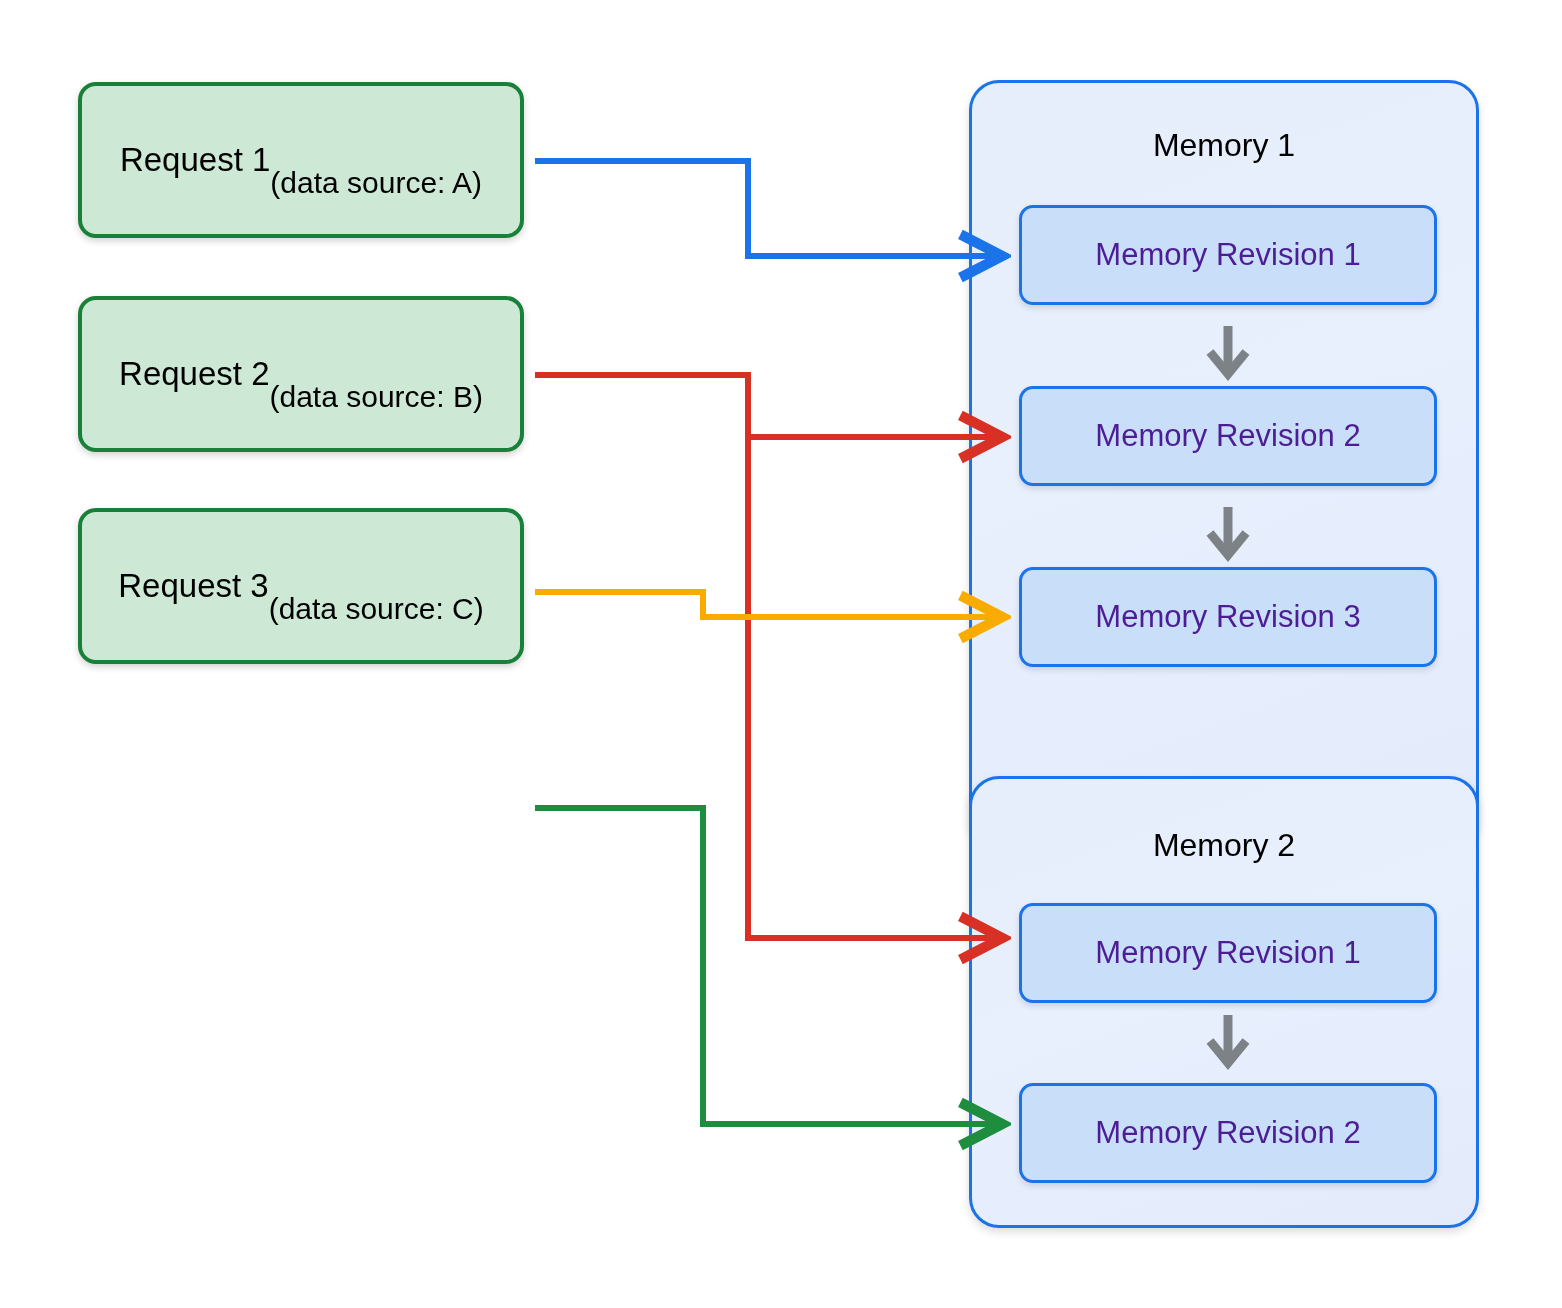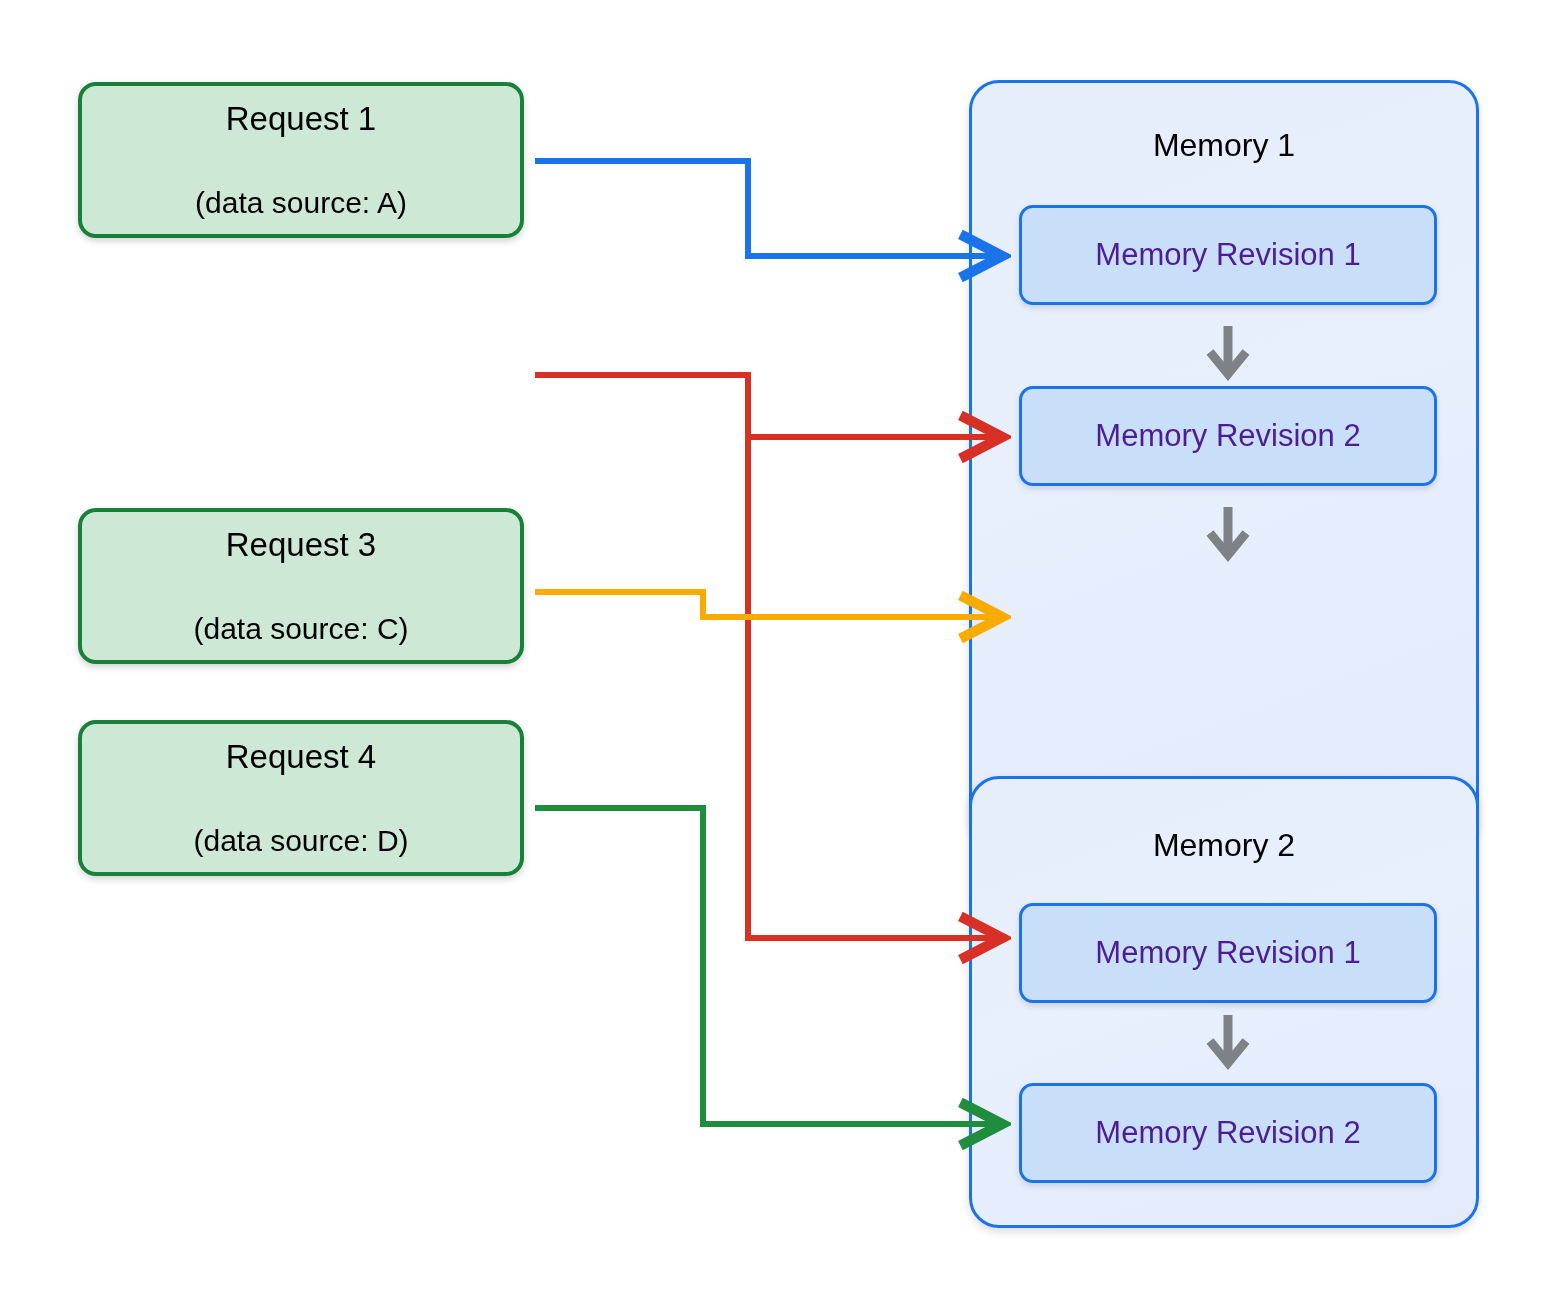--- a/index.html
+++ b/index.html
@@ -7,21 +7,21 @@
   #stage{position:relative;width:1562px;height:1308px;overflow:hidden;background:#ffffff;}
 
   
   .req{
     position:absolute;
     width:446px;height:156px;
     background:#cde9d5;
     border:4px solid #188038;
     border-radius:18px;
     box-sizing:border-box;
-    display:flex;flex-direction:column;
+    display:flex;flex-direction:row;
     align-items:center;justify-content:center;
     box-shadow:0 3px 7px rgba(0,0,0,.18);
   }
   .req .ln1{font-size:33px;color:#000;line-height:1.18;}
   .req .ln2{font-size:30px;color:#000;line-height:1.18;margin-top:46px;}
 
   
   .memory{
     position:absolute;
     box-sizing:border-box;
@@ -52,35 +52,36 @@
 </head>
 <body>
 
 <div id="stage">
 
   <div class="req" style="left:78px;top:82px;">
     <div class="ln1">Request 1</div>
     <div class="ln2">(data source: A)</div>
   </div>
 
+  <div class="req" style="left:78px;top:296px;">
+    <div class="ln1">Request 2</div>
+    <div class="ln2">(data source: B)</div>
+  </div>
 
   <div class="req" style="left:78px;top:508px;">
     <div class="ln1">Request 3</div>
     <div class="ln2">(data source: C)</div>
   </div>
 
-  <div class="req" style="left:78px;top:720px;">
-    <div class="ln1">Request 4</div>
-    <div class="ln2">(data source: D)</div>
-  </div>
 
   <div class="memory" style="left:969px;top:80px;width:510px;height:768px;">
     <div class="mtitle" style="top:44px;">Memory 1</div>
     <div class="rev" style="left:47px;top:122px;width:418px;height:100px;">Memory Revision 1</div>
     <div class="rev" style="left:47px;top:303px;width:418px;height:100px;">Memory Revision 2</div>
+    <div class="rev" style="left:47px;top:484px;width:418px;height:100px;">Memory Revision 3</div>
   </div>
 
   <div class="memory" style="left:969px;top:776px;width:510px;height:452px;">
     <div class="mtitle" style="top:48px;">Memory 2</div>
     <div class="rev" style="left:47px;top:124px;width:418px;height:100px;">Memory Revision 1</div>
     <div class="rev" style="left:47px;top:304px;width:418px;height:100px;">Memory Revision 2</div>
   </div>
 
   <svg id="wires" viewBox="0 0 1562 1308">
     <defs>

